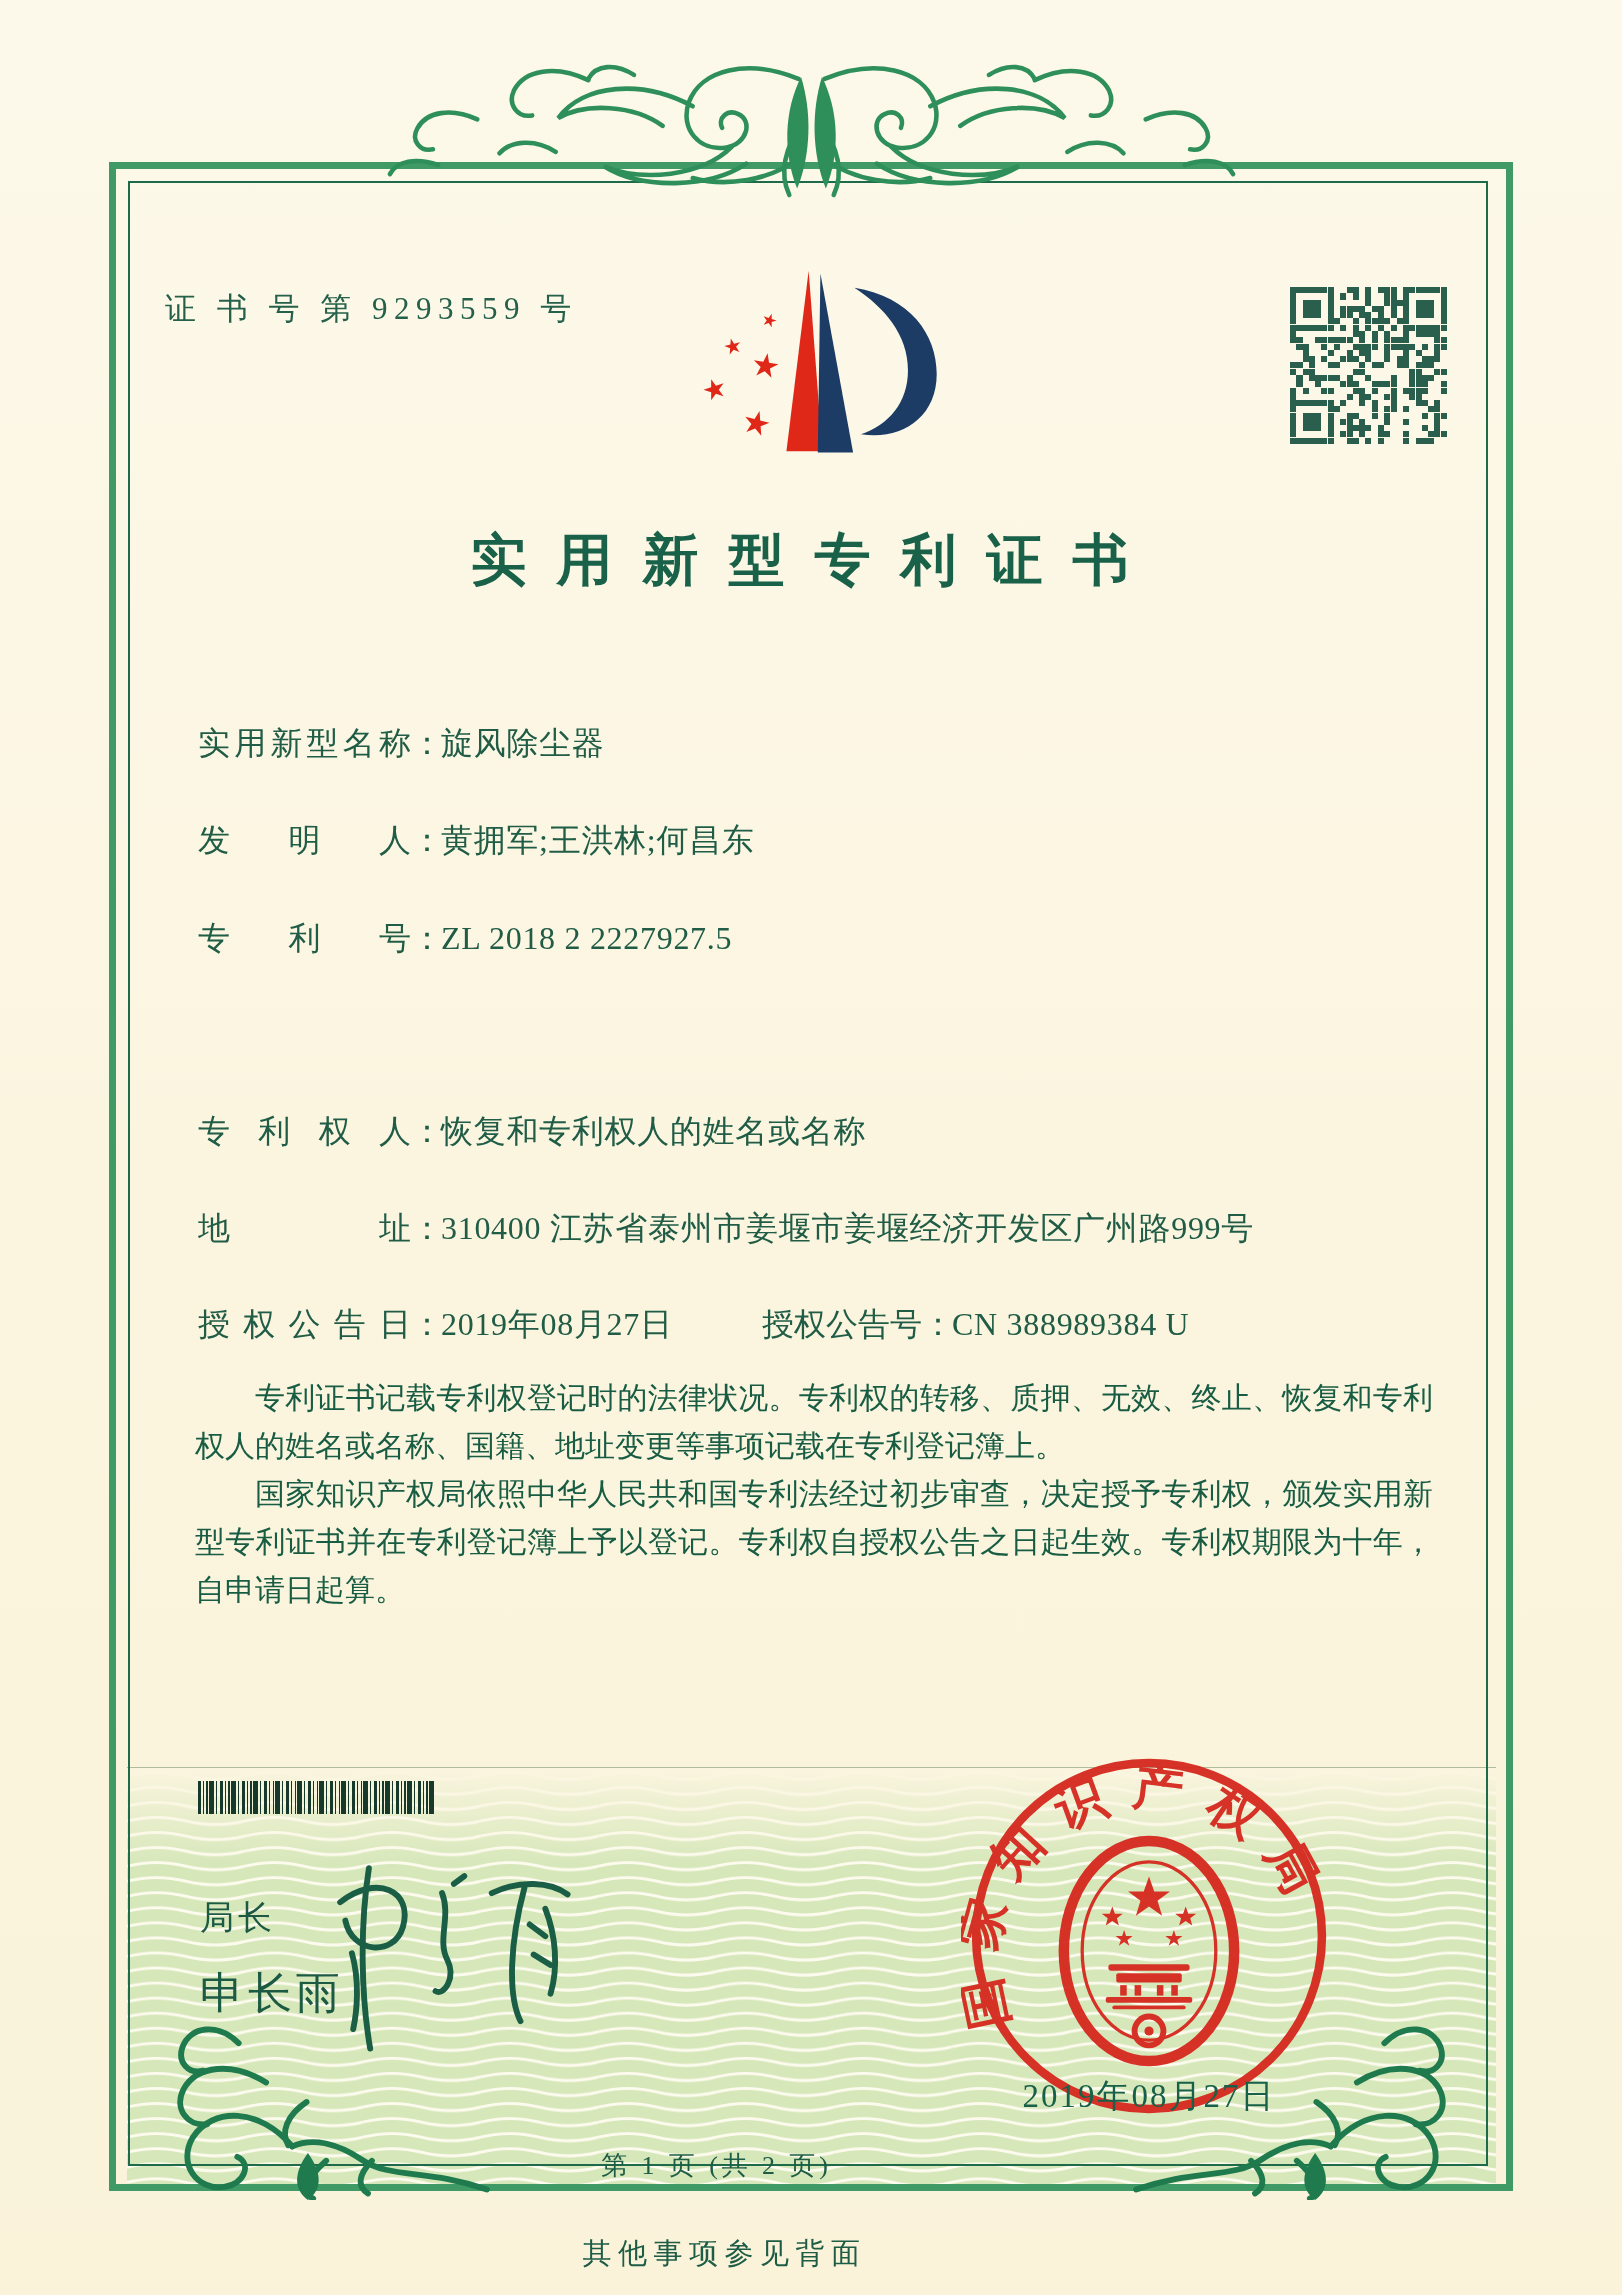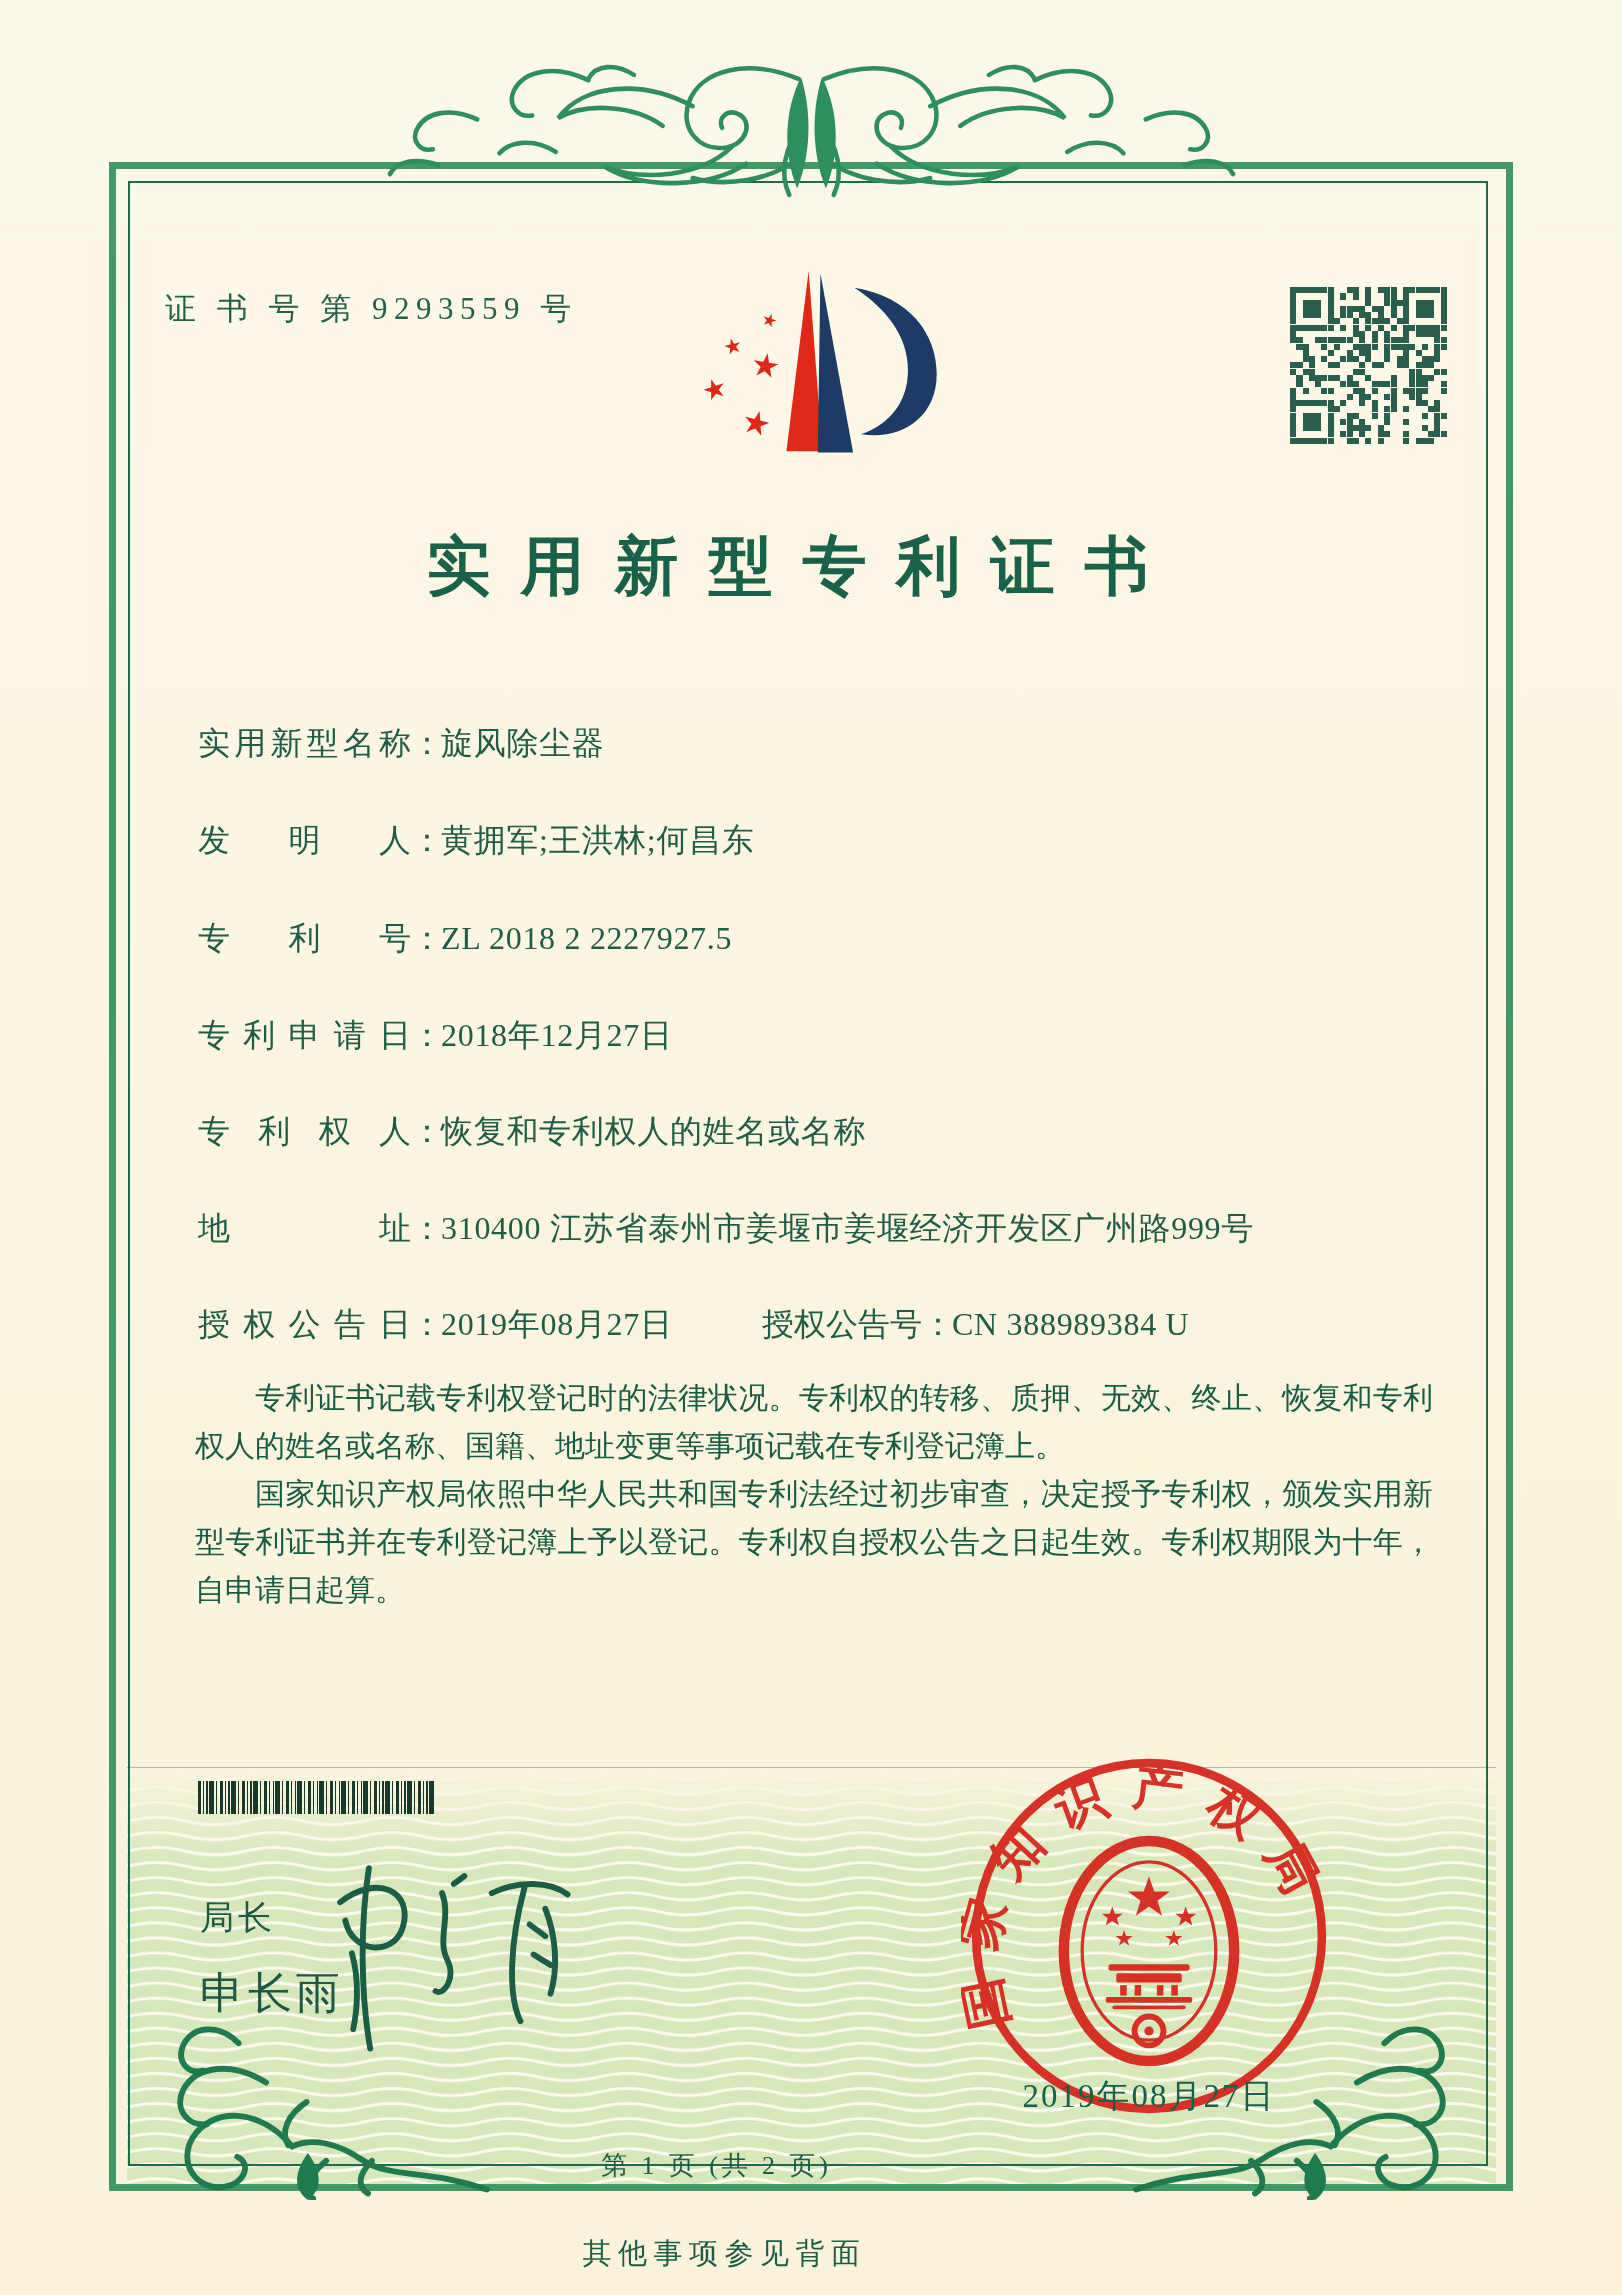--- a/index.html
+++ b/index.html
@@ -21,22 +21,22 @@
       background:linear-gradient(180deg,#fbf5df 0%,rgba(251,245,223,0) 100%);}
   .wave-edge{position:absolute;left:0;top:-1.3px;width:100%;height:2px;background:rgba(80,120,70,.45);}
 
   
   .cert-no{position:absolute;left:165px;top:288px;font-size:31px;letter-spacing:6.5px;
       color:#24604a;z-index:4;white-space:nowrap;}
   .logo{position:absolute;left:692px;top:263px;width:249px;height:196px;z-index:4;}
   .qr{position:absolute;left:1290px;top:287px;width:156px;height:156px;z-index:4;}
   .qr i{position:absolute;display:block;width:6.3px;height:6.3px;background:#2a5f4d;}
 
-  .title{position:absolute;left:4px;top:523px;width:1597px;text-align:center;z-index:4;
-      font-size:64px;font-weight:bold;color:#1a6149;letter-spacing:30px;white-space:nowrap;}
+  .title{position:absolute;left:16px;top:523px;width:1597px;text-align:center;z-index:4;
+      font-size:56px;font-weight:bold;color:#1a6149;letter-spacing:30px;white-space:nowrap;}
 
   
   .fieldrow{position:absolute;left:198px;color:#205c46;font-size:32px;white-space:nowrap;z-index:4;}
   .flabel{display:inline-block;width:213px;text-align:justify;text-align-last:justify;}
   .fcolon{display:inline-block;width:30px;}
   .fvalue{letter-spacing:0.7px;}
   .grant-col2{position:absolute;left:564px;top:0;white-space:nowrap;}
 
   
   .body-text{position:absolute;left:195px;top:1374px;width:1238px;z-index:4;
@@ -485,23 +485,20 @@
 
   <div class="fieldrow" style="top:722px">
     <span class="flabel">实用新型名称</span><span class="fcolon">：</span><span class="fvalue">旋风除尘器</span>
   </div>
   <div class="fieldrow" style="top:819px">
     <span class="flabel">发明人</span><span class="fcolon">：</span><span class="fvalue">黄拥军;王洪林;何昌东</span>
   </div>
   <div class="fieldrow" style="top:917px">
     <span class="flabel">专利号</span><span class="fcolon">：</span><span class="fvalue">ZL 2018 2 2227927.5</span>
   </div>
-  <div class="fieldrow" style="top:1014px">
-    <span class="flabel">专利申请日</span><span class="fcolon">：</span><span class="fvalue">2018年12月27日</span>
-  </div>
   <div class="fieldrow" style="top:1110px">
     <span class="flabel">专利权人</span><span class="fcolon">：</span><span class="fvalue">恢复和专利权人的姓名或名称</span>
   </div>
   <div class="fieldrow" style="top:1207px">
     <span class="flabel">地址</span><span class="fcolon">：</span><span class="fvalue">310400 江苏省泰州市姜堰市姜堰经济开发区广州路999号</span>
   </div>
   <div class="fieldrow" style="top:1303px">
     <span class="flabel">授权公告日</span><span class="fcolon">：</span><span class="fvalue">2019年08月27日</span>
     <span class="grant-col2">
       <span>授权公告号</span><span class="fcolon">：</span><span class="fvalue">CN 388989384 U</span>

